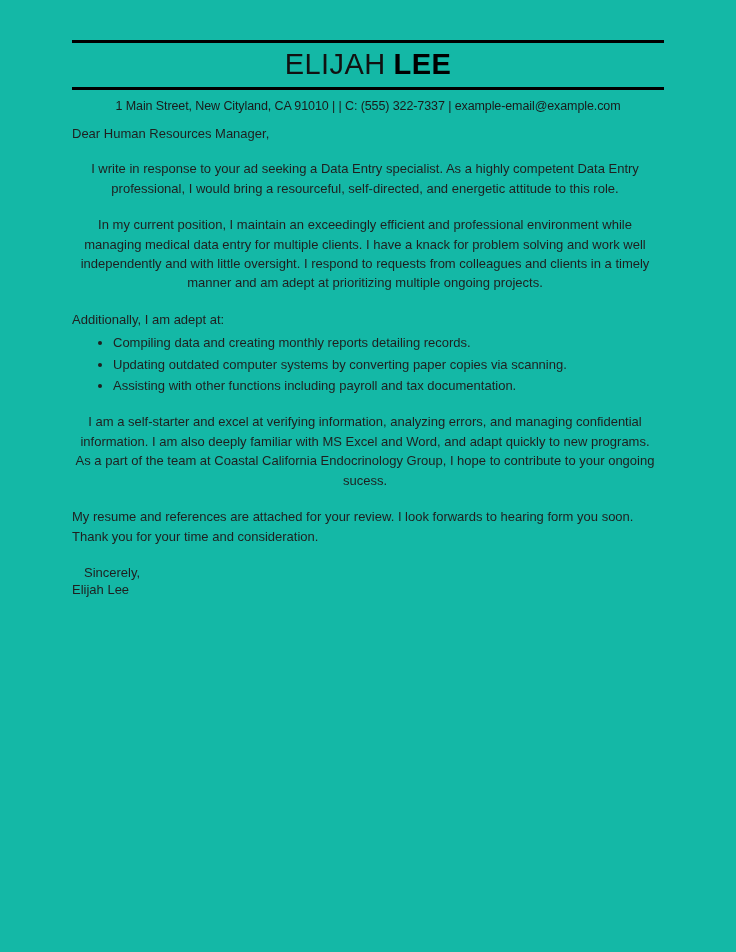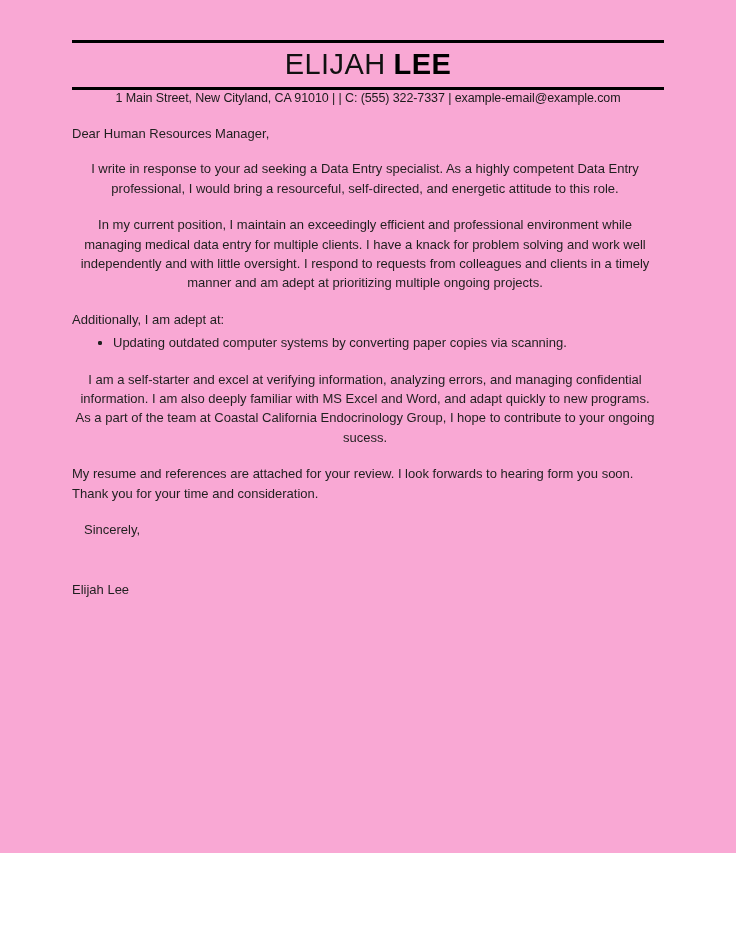--- a/index.html
+++ b/index.html
@@ -14,22 +14,22 @@
     color: #1a1a1a;
     position: relative;
     overflow: hidden;
   }
 
   .page {
     position: absolute;
     left: 0;
     top: 0;
     width: 736px;
-    height: 853px;
-    background: #f9a8d4;
+    height: 952px;
+    background: #14b8a6;
   }
 
   
   .letter-header {
     position: absolute;
     left: 72px;
     top: 40px;
     width: 592px;
   }
 
@@ -61,21 +61,21 @@
     font-weight: 700;
     letter-spacing: 0.4px;
     color: #000000;
     margin-left: 8px;
   }
 
   .contact-line {
     text-align: center;
     font-size: 12.5px;
     color: #1a1a1a;
-    padding-top: 1px;
+    padding-top: 9px;
     white-space: nowrap;
     letter-spacing: -0.1px;
   }
 
   
   .letter-body {
     position: absolute;
     left: 72px;
     top: 124px;
     width: 586px;
@@ -157,24 +157,29 @@
 
     <p class="para">I write in response to your ad seeking a Data Entry specialist. As a highly competent Data Entry professional, I would bring a resourceful, self-directed, and energetic attitude to this role.</p>
 
     <p class="para">In my current position, I maintain an exceedingly efficient and professional environment while managing medical data entry for multiple clients. I have a knack for problem solving and work well independently and with little oversight. I respond to requests from colleagues and clients in a timely manner and am adept at prioritizing multiple ongoing projects.</p>
 
     <p class="lead-in">Additionally, I am adept at:</p>
 
     <ul class="bullets">
       <li>
         <span class="bullet-dot"></span>
+        <span>Compiling data and creating monthly reports detailing records.</span>
       </li>
       <li>
         <span class="bullet-dot"></span>
         <span>Updating outdated computer systems by converting paper copies via scanning.</span>
+      </li>
+      <li>
+        <span class="bullet-dot"></span>
+        <span>Assisting with other functions including payroll and tax documentation.</span>
       </li>
     </ul>
 
     <p class="para">I am a self-starter and excel at verifying information, analyzing errors, and managing confidential information. I am also deeply familiar with MS Excel and Word, and adapt quickly to new programs. As a part of the team at Coastal California Endocrinology Group, I hope to contribute to your ongoing sucess.</p>
 
     <p class="closing">My resume and references are attached for your review. I look forwards to hearing form you soon. Thank you for your time and consideration.</p>
 
     <p class="signoff">Sincerely,</p>
 
     <p class="signature-name">Elijah Lee</p>

